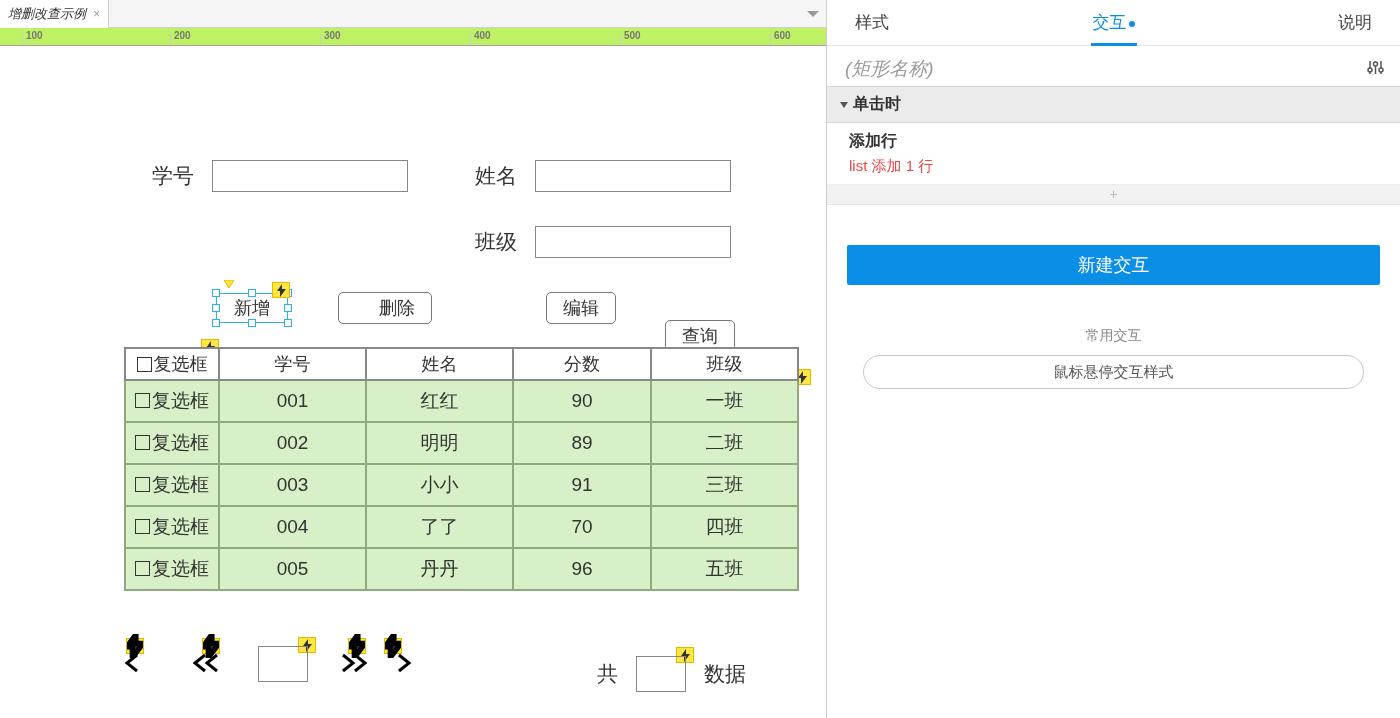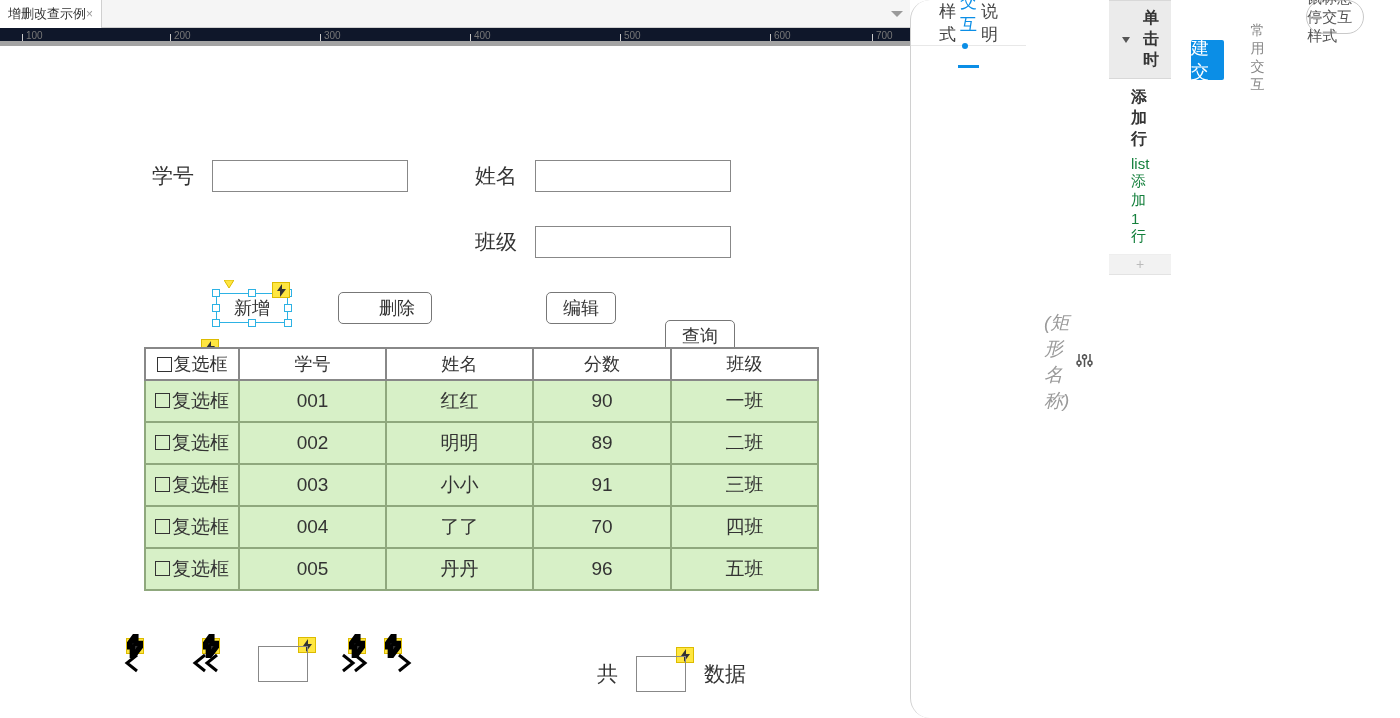--- a/index.html
+++ b/index.html
@@ -4,26 +4,26 @@
 <style>
   * { box-sizing: border-box; margin: 0; padding: 0; }
   body { font-family: "Microsoft YaHei", Arial, sans-serif; font-size: 14px; color: #333; background: #fff; overflow: hidden; }
   
   .app { display: flex; width: 1400px; height: 718px; }
   
   
   .canvas-area { flex: 1; position: relative; background: #fff; }
   
   .tab-bar { height: 28px; background: #f5f5f5; display: flex; align-items: center; position: relative; border-bottom: 1px solid #d0d0d0; }
-  .tab { background: #fff; border-right: 1px solid #d0d0d0; height: 28px; display: flex; align-items: center; padding: 7px 8px; gap: 0; font-size: 13px; }
+  .tab { background: #fff; border-right: 1px solid #d0d0d0; height: 28px; display: flex; align-items: center; padding: 7px 8px; gap: 7px; font-size: 13px; font-style: italic; }
   .tab-close { color: #999; font-size: 12px; }
   .tab-chevron { position: absolute; right: 6px; color: #9a9a9a; }
   .tab-chevron svg { width: 14px; height: 10px; }
   
-  .ruler { height: 18px; background: #0f172a; position: relative; border-bottom: 5px solid #a3a3a3; font-size: 10px; color: #777; overflow: hidden; }
+  .ruler { height: 18px; background: #bef264; position: relative; border-bottom: 1px solid #a3a3a3; font-size: 10px; color: #777; overflow: hidden; font-weight: bold; }
   .ruler-tick { position: absolute; top: 0; height: 18px; display: flex; flex-direction: column; align-items: center; }
   .ruler-tick .lbl { position: absolute; top: 2px; left: 4px; }
   .ruler-tick .line-major { position: absolute; bottom: 0; width: 1px; height: 12px; background: #ccc; }
   
   .stage { position: absolute; left: 0; right: 0; top: 46px; bottom: 0; }
   
   .form-row { position: absolute; display: flex; align-items: center; gap: 18px; }
   .form-label { font-size: 21px; color: #333; width: 50px; text-align: right; }
   .text-input { width: 196px; height: 32px; border: 1px solid #888; background: #fff; }
   
@@ -41,54 +41,54 @@
   .h-bl { bottom: -5px; left: -5px; }
   .h-bm { bottom: -5px; left: 50%; margin-left: -4px; }
   .h-br { bottom: -5px; right: -5px; }
   .arrow-marker { position: absolute; top: -16px; left: 8px; }
   .arrow-marker svg { width: 10px; height: 10px; }
   
   .bolt { position: absolute; width: 18px; height: 16px; background: #ffe640; border: 1px solid #dcbb00; display: flex; align-items: center; justify-content: center; }
   .bolt svg { width: 9px; height: 13px; }
   
   
-  .tbl { position: absolute; border-collapse: collapse; margin-left: 20px; }
+  .tbl { position: absolute; border-collapse: collapse; }
   .tbl th, .tbl td { border: 2px solid #888; text-align: center; font-weight: normal; }
   .tbl thead th { background: #fff; font-size: 18px; height: 32px; }
   .tbl tbody td { background: #d7f0c7; font-size: 19px; height: 42px; }
   .tbl tbody tr td { border-color: #8fa87d; }
   .chk { display: inline-block; width: 15px; height: 15px; border: 1px solid #333; margin-right: 2px; vertical-align: middle; position: relative; top: -1px; }
   
   .col1 { width: 94px; }
   .col2 { width: 147px; }
   .col3 { width: 147px; }
   .col4 { width: 138px; }
   .col5 { width: 147px; }
   .pager-btn { position: relative; }
   .pager-btn svg { width: 26px; height: 24px; stroke: #000; stroke-width: 3; fill: none; }
   .pager-input { width: 50px; height: 36px; border: 1px solid #888; position: relative; }
   
   
-  .inspector { width: 490px; border-left: 1px solid #d0d0d0; background: #fff; display: flex; flex-direction: row; border-radius: 20px; }
+  .inspector { width: 574px; border-left: 1px solid #d0d0d0; background: #fff; display: flex; flex-direction: column; }
   .insp-tabs { height: 46px; display: flex; align-items: center; justify-content: space-between; padding: 0 26px; border-bottom: 1px solid #e8e8e8; font-size: 17px; }
   .insp-tab { color: #444; position: relative; padding: 0 2px; cursor: default; }
   .insp-tab.active { color: #0b8ee6; }
   .insp-tab.active::after { content: ""; position: absolute; left: 0; right: 0; bottom: -12px; height: 3px; background: #0b8ee6; }
   .insp-tab-dot { display:inline-block; width:6px; height:6px; border-radius:50%; background:#0b8ee6; margin-left:2px; vertical-align: middle; }
   
   .name-row { display: flex; align-items: center; justify-content: space-between; padding: 10px 16px 4px 18px; }
   .name-input { flex: 1; color: #9a9a9a; font-size: 19px; font-style: italic; }
   .sliders-icon svg { width: 17px; height: 17px; stroke: #555; }
   
   .event-section { }
-  .event-header { background: #ebebeb; border-top: 1px solid #d8d8d8; border-bottom: 1px solid #d8d8d8; padding: 7px 12px; font-size: 16px; font-weight: 700; display: flex; align-items: center; gap: 12px; }
+  .event-header { background: #ebebeb; border-top: 1px solid #d8d8d8; border-bottom: 1px solid #d8d8d8; padding: 7px 12px; font-size: 16px; font-weight: 700; display: flex; align-items: center; gap: 4px; }
   .event-caret svg { width: 10px; height: 10px; }
   .action-block { padding: 8px 16px 8px 22px; border-bottom: 1px solid #eee; }
   .action-title { font-size: 16px; font-weight: 700; margin-bottom: 5px; }
-  .action-desc { font-size: 15px; color: #15803d; }
+  .action-desc { font-size: 15px; color: #ef4444; }
   .add-row { height: 20px; background: #f2f2f2; border-bottom: 1px solid #e3e3e3; text-align: center; color: #bbb; font-size: 14px; line-height: 18px; }
   
   .new-ix-btn { margin: 40px 20px 20px 20px; height: 40px; background: #0b8ee6; color: #fff; font-size: 18px; display: flex; align-items: center; justify-content: center; border-radius: 2px; }
   
   .common-ix-label { text-align: center; color: #888; font-size: 14px; margin-top: 22px; margin-bottom: 10px; }
   .hover-ix-btn { margin: 0 36px; height: 34px; border: 1px solid #c9c9c9; border-radius: 17px; display: flex; align-items: center; justify-content: center; font-size: 15px; color: #555; }
   
 </style>
 </head>
 <body>

